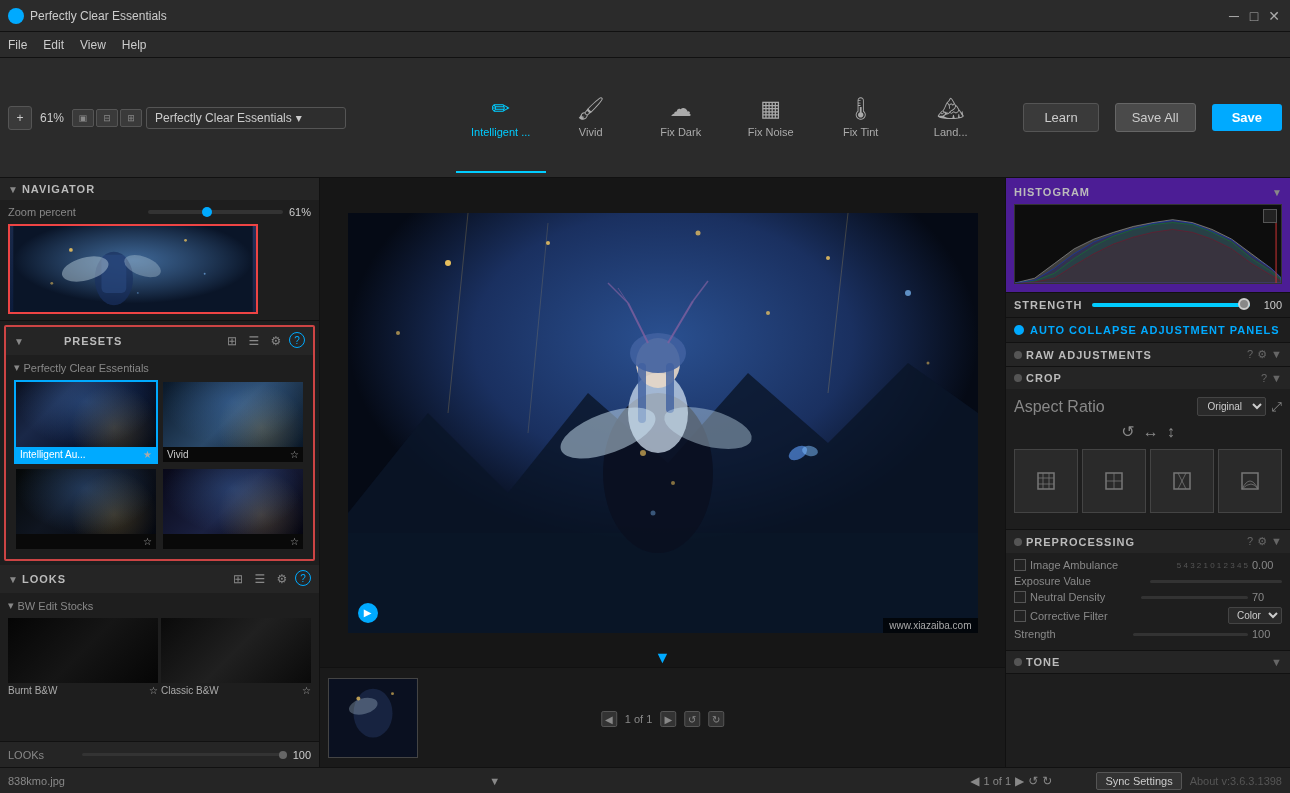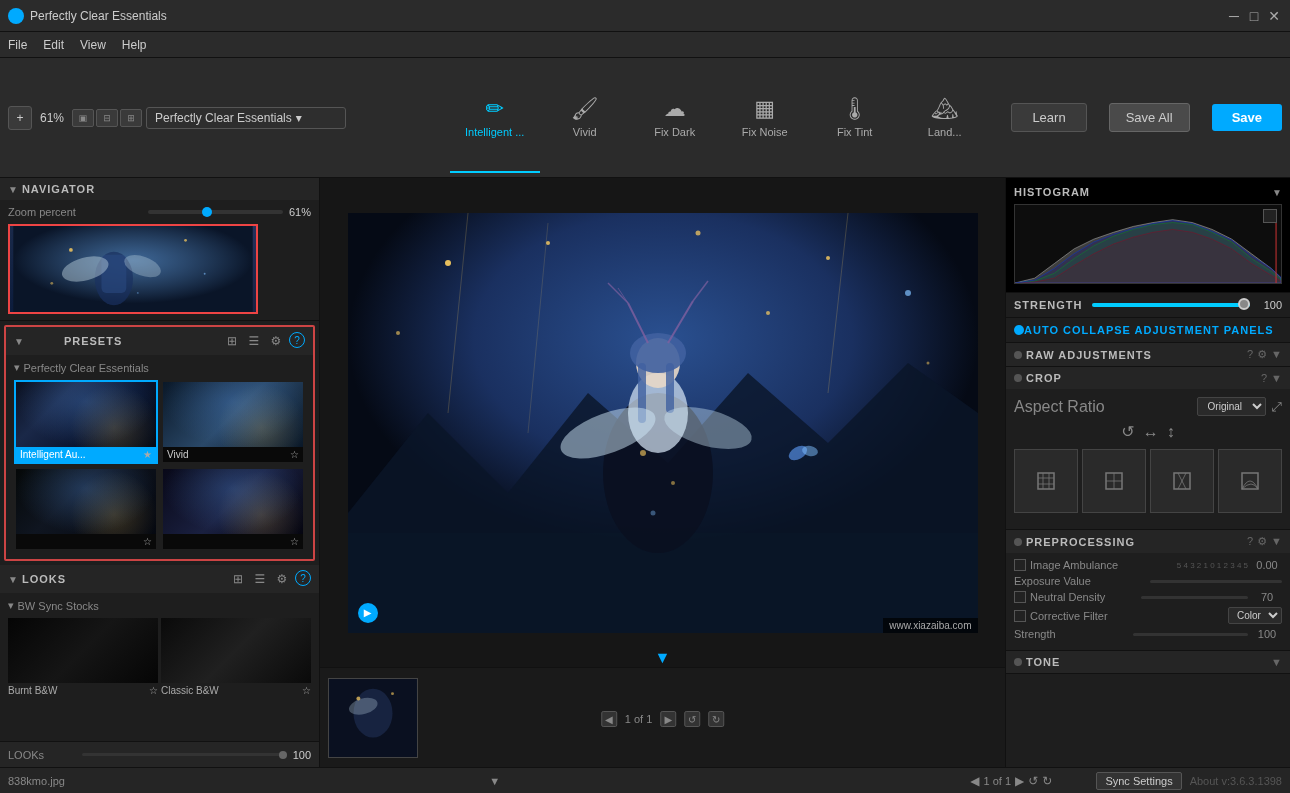--- a/index.html
+++ b/index.html
@@ -88,21 +88,21 @@
       color: #aaa;
       font-size: 11px;
       padding: 4px;
       gap: 4px;
       border-bottom: 2px solid transparent;
     }
     .tool-btn.active { color: #00ccff; border-bottom: 2px solid #00ccff; }
     .tool-icon { font-size: 22px; }
     .tb-right {
       display: flex;
-      gap: 22px;
+      gap: 16px;
       align-items: center;
     }
     .btn-learn { background: #3a3a3a; border: 1px solid #555; color: #ccc; padding: 6px 20px; border-radius: 3px; cursor: pointer; font-size: 13px; }
     .btn-saveall { background: #4a4a4a; border: 1px solid #666; color: #ccc; padding: 6px 16px; border-radius: 3px; cursor: pointer; font-size: 13px; }
     .btn-save { background: #00aaff; border: none; color: #fff; padding: 6px 20px; border-radius: 3px; cursor: pointer; font-size: 13px; font-weight: bold; }
 
     
     #main {
       display: flex;
       height: calc(793px - 32px - 26px - 120px - 26px);
@@ -397,21 +397,21 @@
       background: #1e1e1e;
       display: flex;
       flex-direction: column;
       border-left: 1px solid #111;
       overflow-y: auto;
     }
 
     
     .histogram-section {
       padding: 8px;
-      background: #000000;
+      background: #4c1d95;
       border-bottom: 1px solid #111;
     }
     .hist-header {
       display: flex;
       align-items: center;
       margin-bottom: 6px;
     }
     .hist-title { font-size: 11px; font-weight: bold; color: #bbb; flex: 1; letter-spacing: 1px; text-transform: uppercase; }
     .hist-arrow { color: #888; font-size: 10px; }
     .hist-canvas {
@@ -441,20 +441,21 @@
       position: relative;
     }
     .strength-fill { height: 100%; background: #00ccff; border-radius: 2px; }
     .strength-thumb { position: absolute; right: 0; top: -5px; width: 12px; height: 12px; background: #888; border-radius: 50%; border: 2px solid #ccc; }
     .strength-val { font-size: 11px; color: #ccc; width: 24px; text-align: right; }
 
     
     .auto-collapse-row {
       display: flex;
       align-items: center;
+      gap: 6px;
       padding: 6px 8px;
       border-bottom: 1px solid #111;
       background: #1e1e1e;
     }
     .auto-dot { width: 10px; height: 10px; background: #00aaff; border-radius: 50%; }
     .auto-label { font-size: 11px; color: #00aaff; font-weight: bold; letter-spacing: 1px; text-transform: uppercase; }
 
     
     .adj-panel {
       border-bottom: 1px solid #111;
@@ -546,21 +547,21 @@
       border: 1px solid #555;
       background: #222;
       flex-shrink: 0;
     }
     .pp-label { font-size: 11px; color: #888; flex: 1; }
     .pp-scale {
       display: flex;
       gap: 1px;
       align-items: center;
     }
-    .pp-val { font-size: 11px; color: #888; width: 30px; text-align: center; }
+    .pp-val { font-size: 11px; color: #888; width: 30px; text-align: left; }
     .pp-track { flex: 1; height: 3px; background: #333; border-radius: 2px; position: relative; }
     .pp-dropdown { background: #2a2a2a; border: 1px solid #444; color: #ccc; padding: 1px 4px; font-size: 10px; border-radius: 2px; }
 
     
     .tone-section {
       border-bottom: 1px solid #111;
       background: #6d28d9;
     }
     .tone-header {
       display: flex;
@@ -813,21 +814,21 @@
         <div class="presets-tools">
           <span class="ps-btn">⊞</span>
           <span class="ps-btn">☰</span>
           <span class="ps-btn">⚙</span>
           <span class="ps-btn question">?</span>
         </div>
       </div>
       <div class="looks-content">
         <div class="looks-group-label">
           <span>▾</span>
-          <span>BW Sync Stocks</span>
+          <span>BW Edit Stocks</span>
         </div>
         <div class="looks-grid">
 
           <div class="look-item">
             <div class="look-thumb" style="background: linear-gradient(135deg,#050505,#151515,#050505);"></div>
             <div class="look-label">
               <span>Burnt B&amp;W</span>
               <span class="star">☆</span>
             </div>
           </div>

